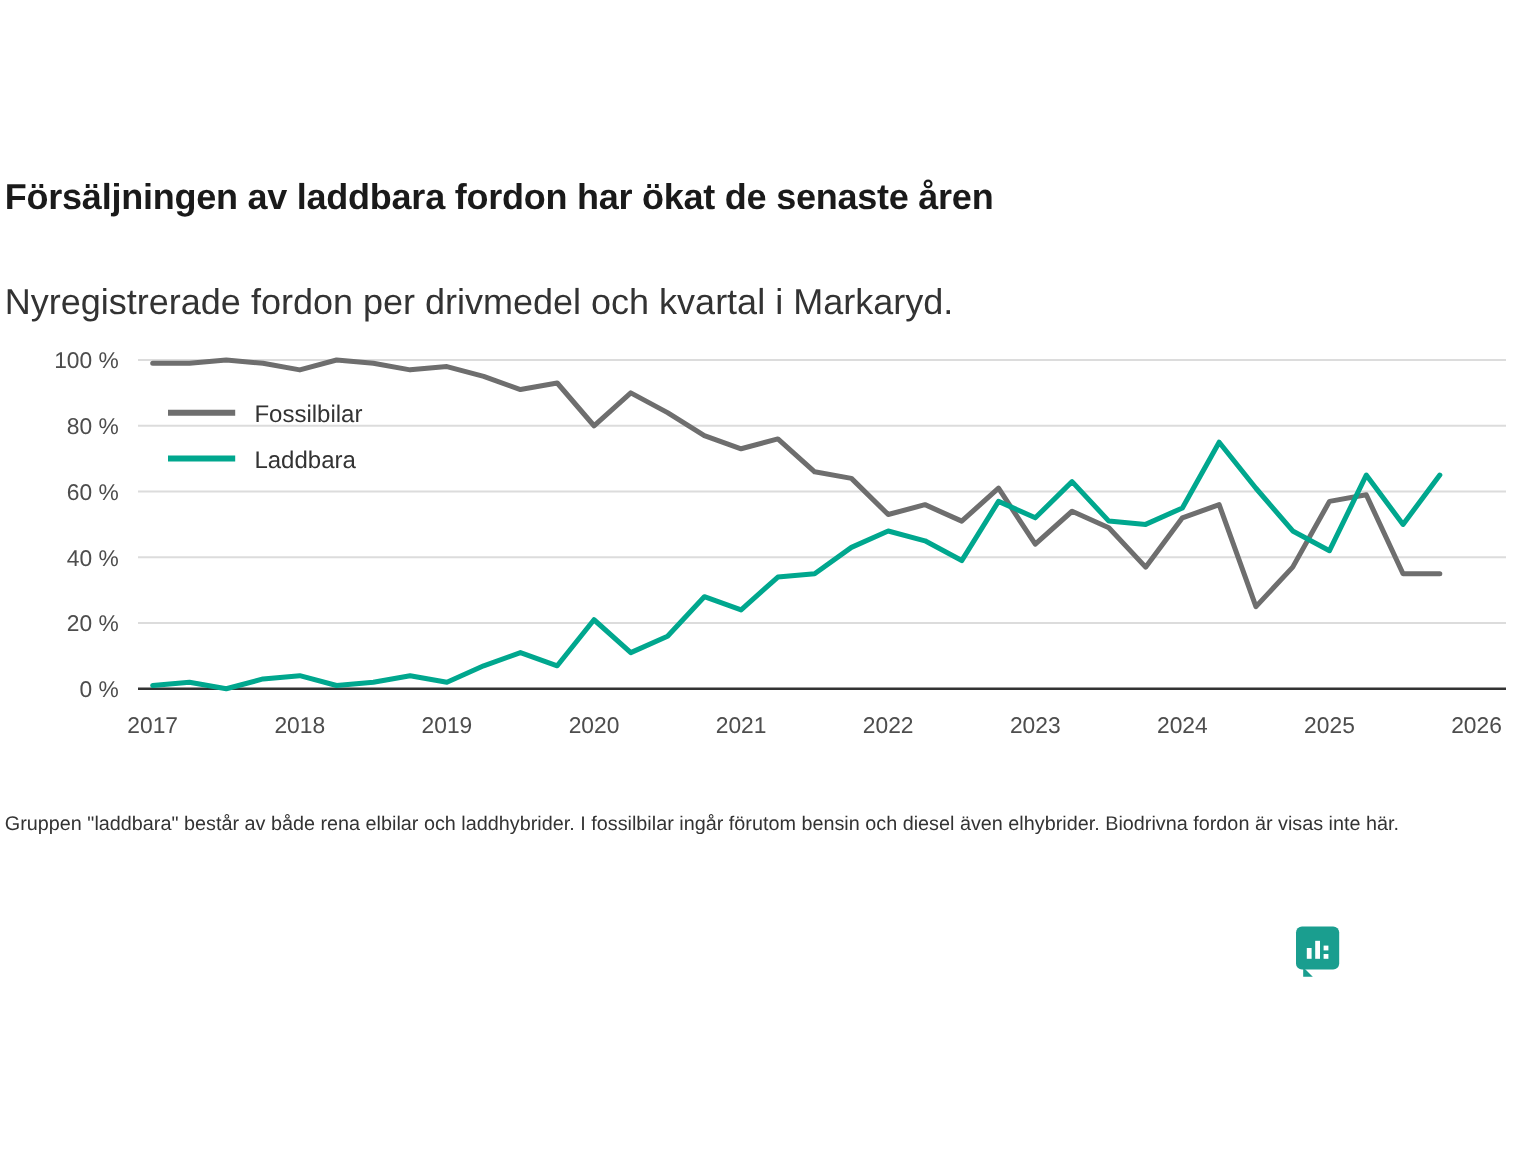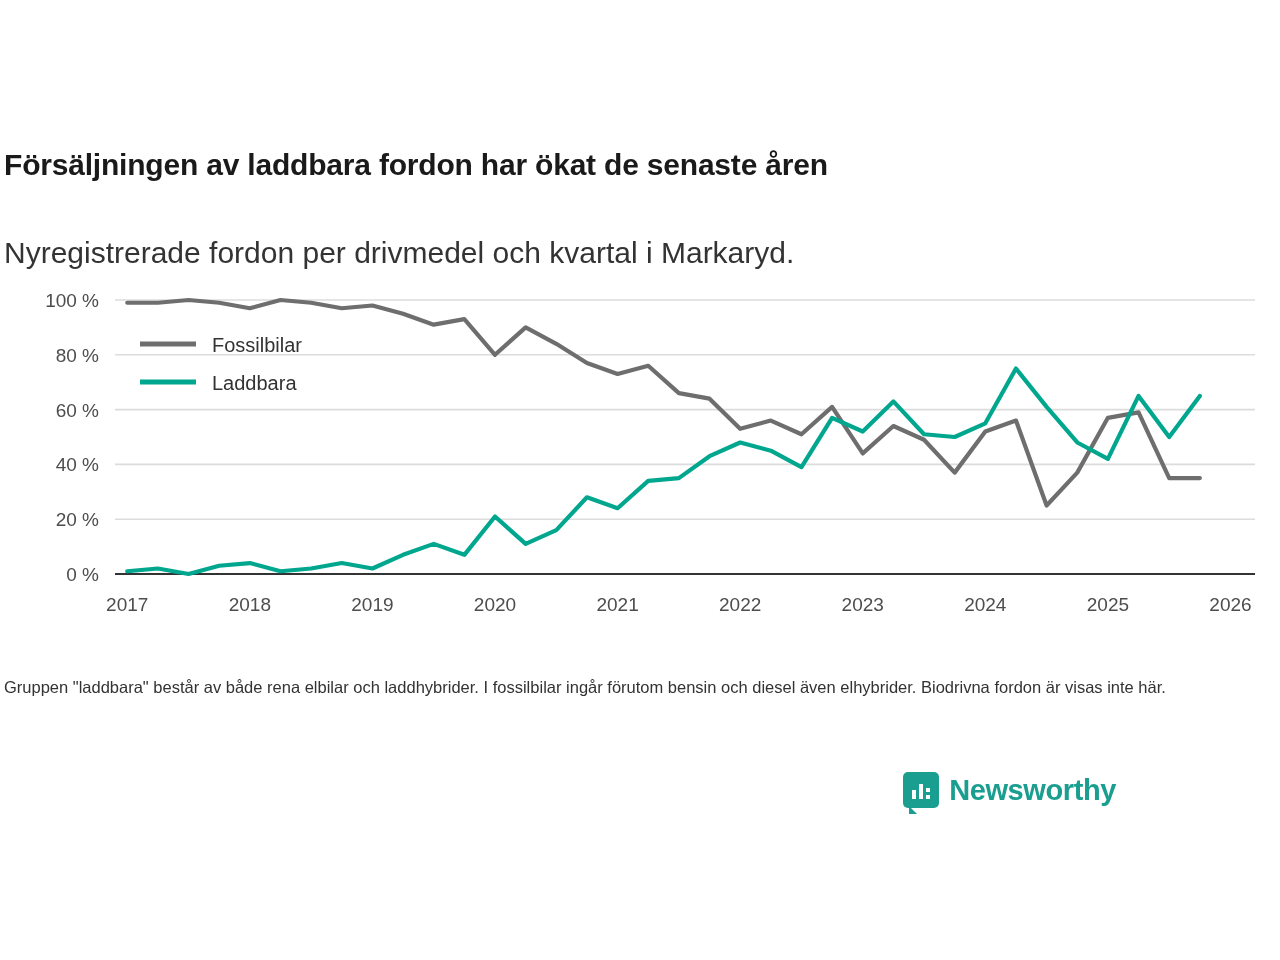--- a/index.html
+++ b/index.html
@@ -145,16 +145,15 @@
 
   <div class="brand">
     <span class="brand-mark">
       <svg class="brand-bars" viewBox="0 0 36 36">
         <rect x="9" y="18" width="4" height="9" fill="#ffffff"></rect>
         <rect x="16" y="12" width="4" height="15" fill="#ffffff"></rect>
         <rect x="23" y="16" width="4" height="4" fill="#ffffff"></rect>
         <rect x="23" y="23" width="4" height="4" fill="#ffffff"></rect>
       </svg>
     </span>
-    <span class="brand-name">Newsworthy</span>
   </div>
 
 </div>
 
 </body></html>

